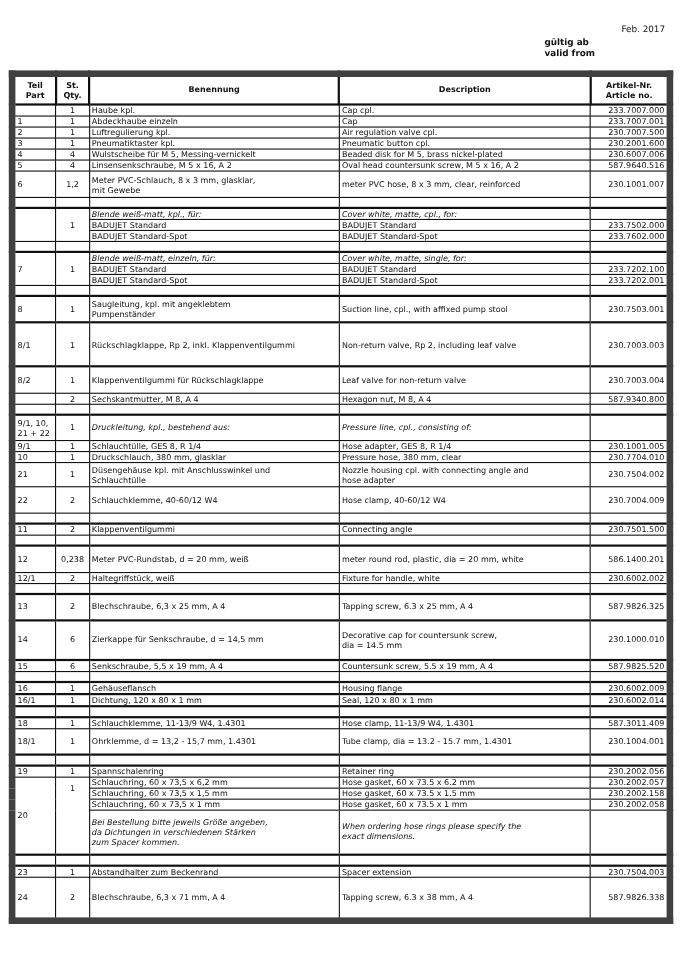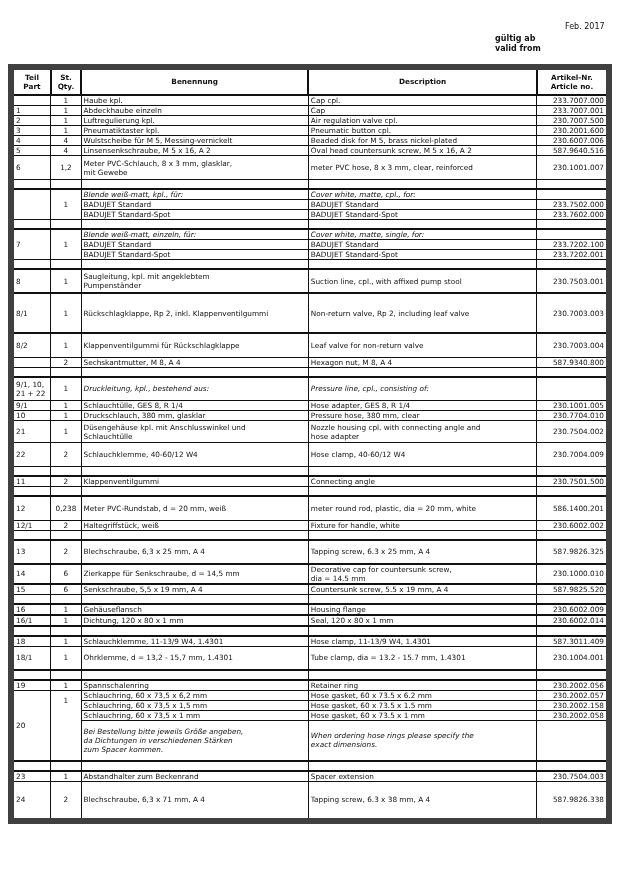--- a/index.html
+++ b/index.html
@@ -265,21 +265,21 @@
         <td></td>
       </tr>
 
 <tr class="thick" style="height:24px">
         <td>13</td>
         <td class="q">2</td>
         <td>Blechschraube, 6,3 x 25 mm, A 4</td>
         <td>Tapping screw, 6.3 x 25 mm, A 4</td>
         <td class="a">587.9826.325</td>
       </tr>
-<tr class="thick" style="height:20px">
+<tr class="thick" style="height:36px">
         <td>14</td>
         <td class="q">6</td>
         <td>Zierkappe für Senkschraube, d = 14,5 mm</td>
         <td><span>Decorative cap for countersunk screw,</span><br><span>dia = 14.5 mm</span></td>
         <td class="a">230.1000.010</td>
       </tr>
 <tr class="thick">
         <td>15</td>
         <td class="q">6</td>
         <td>Senkschraube, 5,5 x 19 mm, A 4</td>

